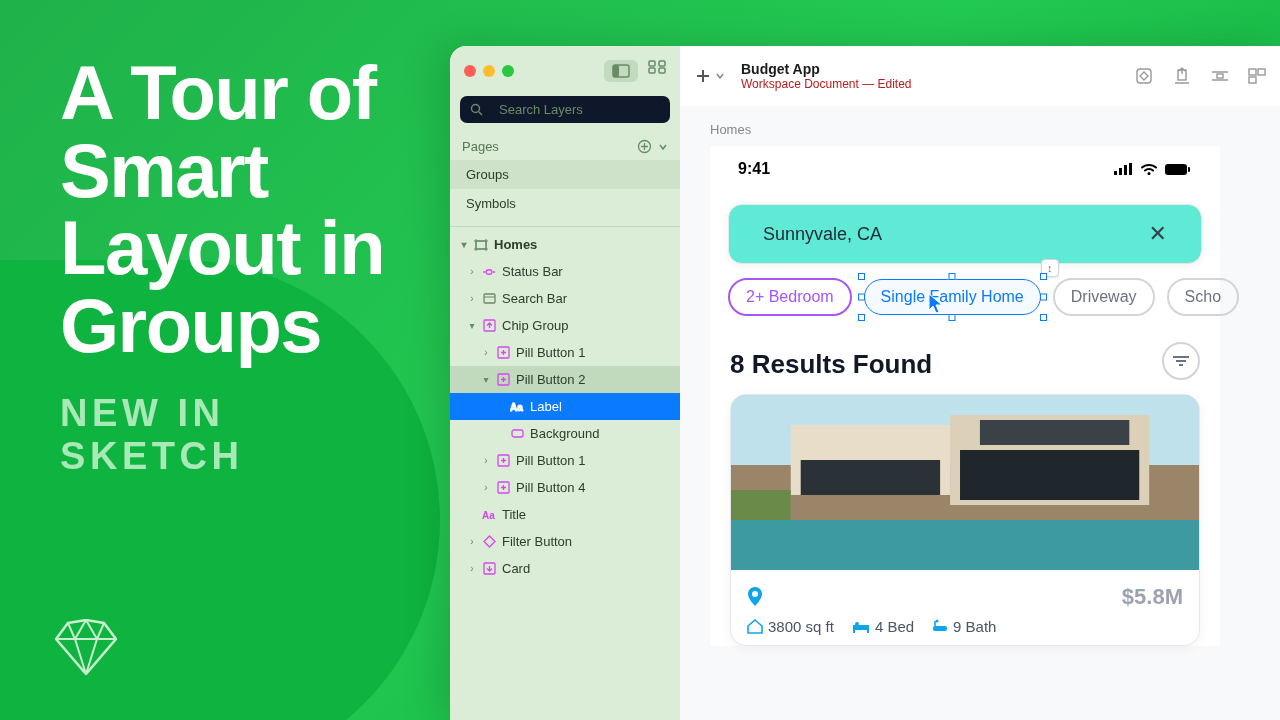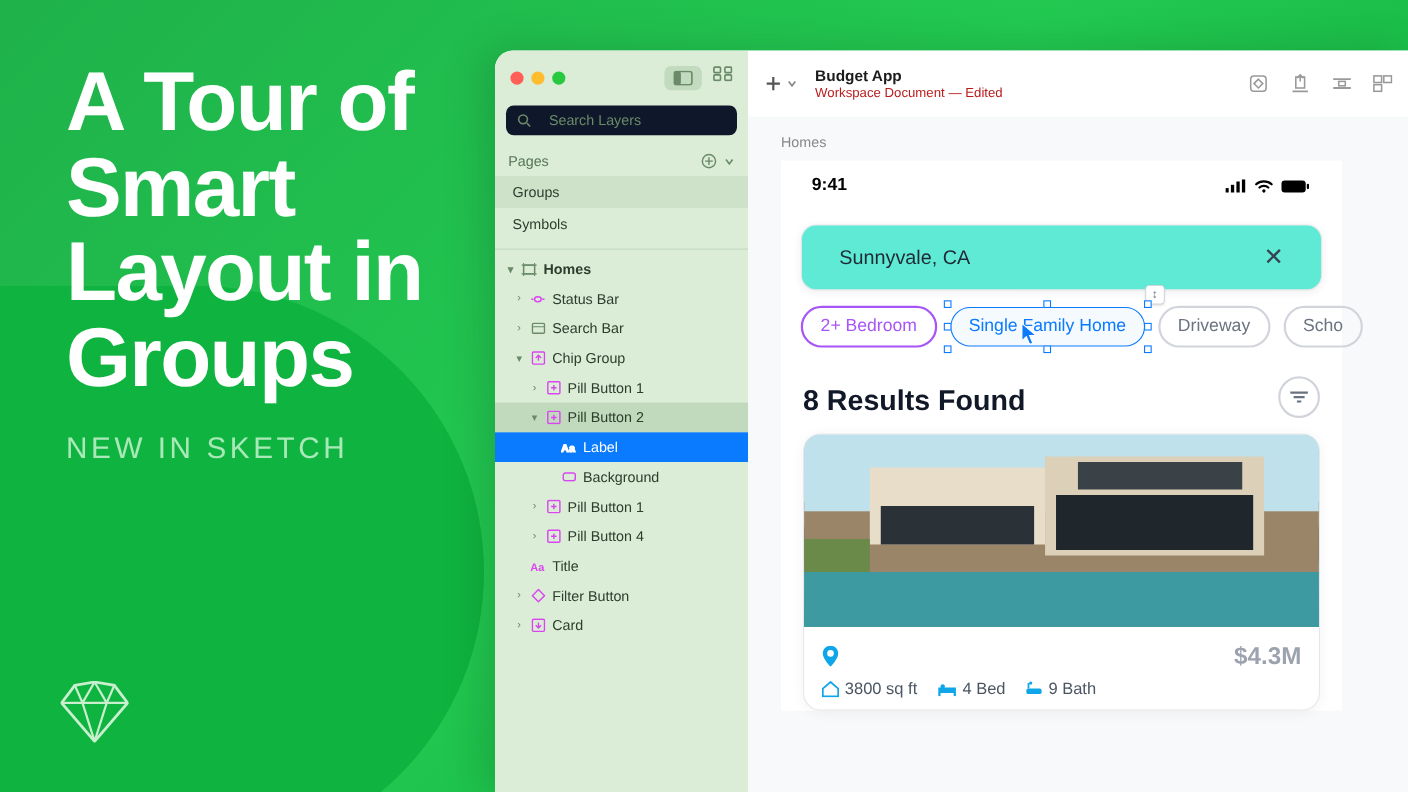--- a/index.html
+++ b/index.html
@@ -1,20 +1,20 @@
 <!DOCTYPE html>
 <html><head>
 <meta charset="utf-8">
 <style>
 * { margin: 0; padding: 0; box-sizing: border-box; font-family: -apple-system, BlinkMacSystemFont, "Segoe UI", Helvetica, Arial, sans-serif; }
 body { width: 1280px; height: 720px; overflow: hidden; background: linear-gradient(135deg, #1fb14a 0%, #22c951 48%, #0fa83b 100%); position: relative; }
 .left-panel { position: absolute; left: 60px; top: 54px; width: 360px; color: #fff; }
 .headline { font-size: 76px; font-weight: 800; line-height: 1.02; letter-spacing: -0.02em; }
 .blob { position: absolute; left: 0; top: 260px; width: 440px; height: 520px; background: #0fb33f; border-top-right-radius: 260px; border-bottom-right-radius: 260px; z-index: -1; }
-.subhead { margin-top: 28px; font-size: 27px; font-weight: 400; letter-spacing: 0.12em; color: #a9e9b8; }
+.subhead { margin-top: 28px; font-size: 38px; font-weight: 700; letter-spacing: 0.12em; color: #a9e9b8; }
 .logo-diamond { position: absolute; left: 55px; bottom: 45px; }
 
 .app-window { position: absolute; right: 0; top: 46px; width: 830px; height: 674px; background: #fff; border-top-left-radius: 16px; border-top-right-radius: 0; overflow: hidden; box-shadow: -10px 0 40px rgba(0,0,0,0.15); display: flex; }
 
 .sidebar { width: 230px; background: #dbecd7; border-top-left-radius: 16px; display: flex; flex-direction: column; }
 .titlebar { display: flex; align-items: center; padding: 14px 14px 10px 14px; gap: 7px; }
 .traffic-dot { width: 12px; height: 12px; border-radius: 50%; }
 .td-red { background: #ff5f57; }
 .td-yellow { background: #febc2e; }
 .td-green { background: #28c840; }
@@ -409,21 +409,21 @@
               <rect x="250" y="25" width="150" height="25" fill="#3a4248"></rect>
               <rect x="0" y="95" width="60" height="30" fill="#6a8a4a"></rect>
             </svg>
           </div>
           <div class="card-body">
             <div class="addr-row">
               <svg width="16" height="20" viewBox="0 0 16 20">
                   <path d="M8 0 C12 0 15 3 15 7 C15 12 8 19 8 19 C8 19 1 12 1 7 C1 3 4 0 8 0 Z" fill="#0ea5e9"></path>
                   <circle cx="8" cy="7" r="3" fill="#fff"></circle>
                 </svg>
-              <span class="price">$4.3M</span>
+              <span class="price">$5.8M</span>
             </div>
             <div class="meta-row">
               <div class="meta-item">
                   <svg width="16" height="15" viewBox="0 0 16 15">
                     <path d="M8 1 L15 7 L15 14 L1 14 L1 7 Z" fill="none" stroke="#0ea5e9" stroke-width="1.6"></path>
                   </svg>
                   <span>3800 sq ft</span>
                 </div>
               <div class="meta-item">
                   <svg width="18" height="13" viewBox="0 0 18 13">

